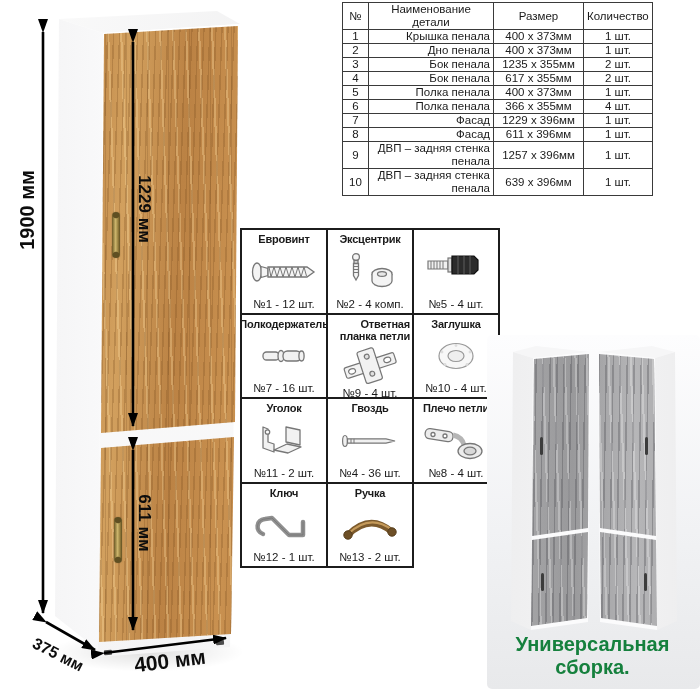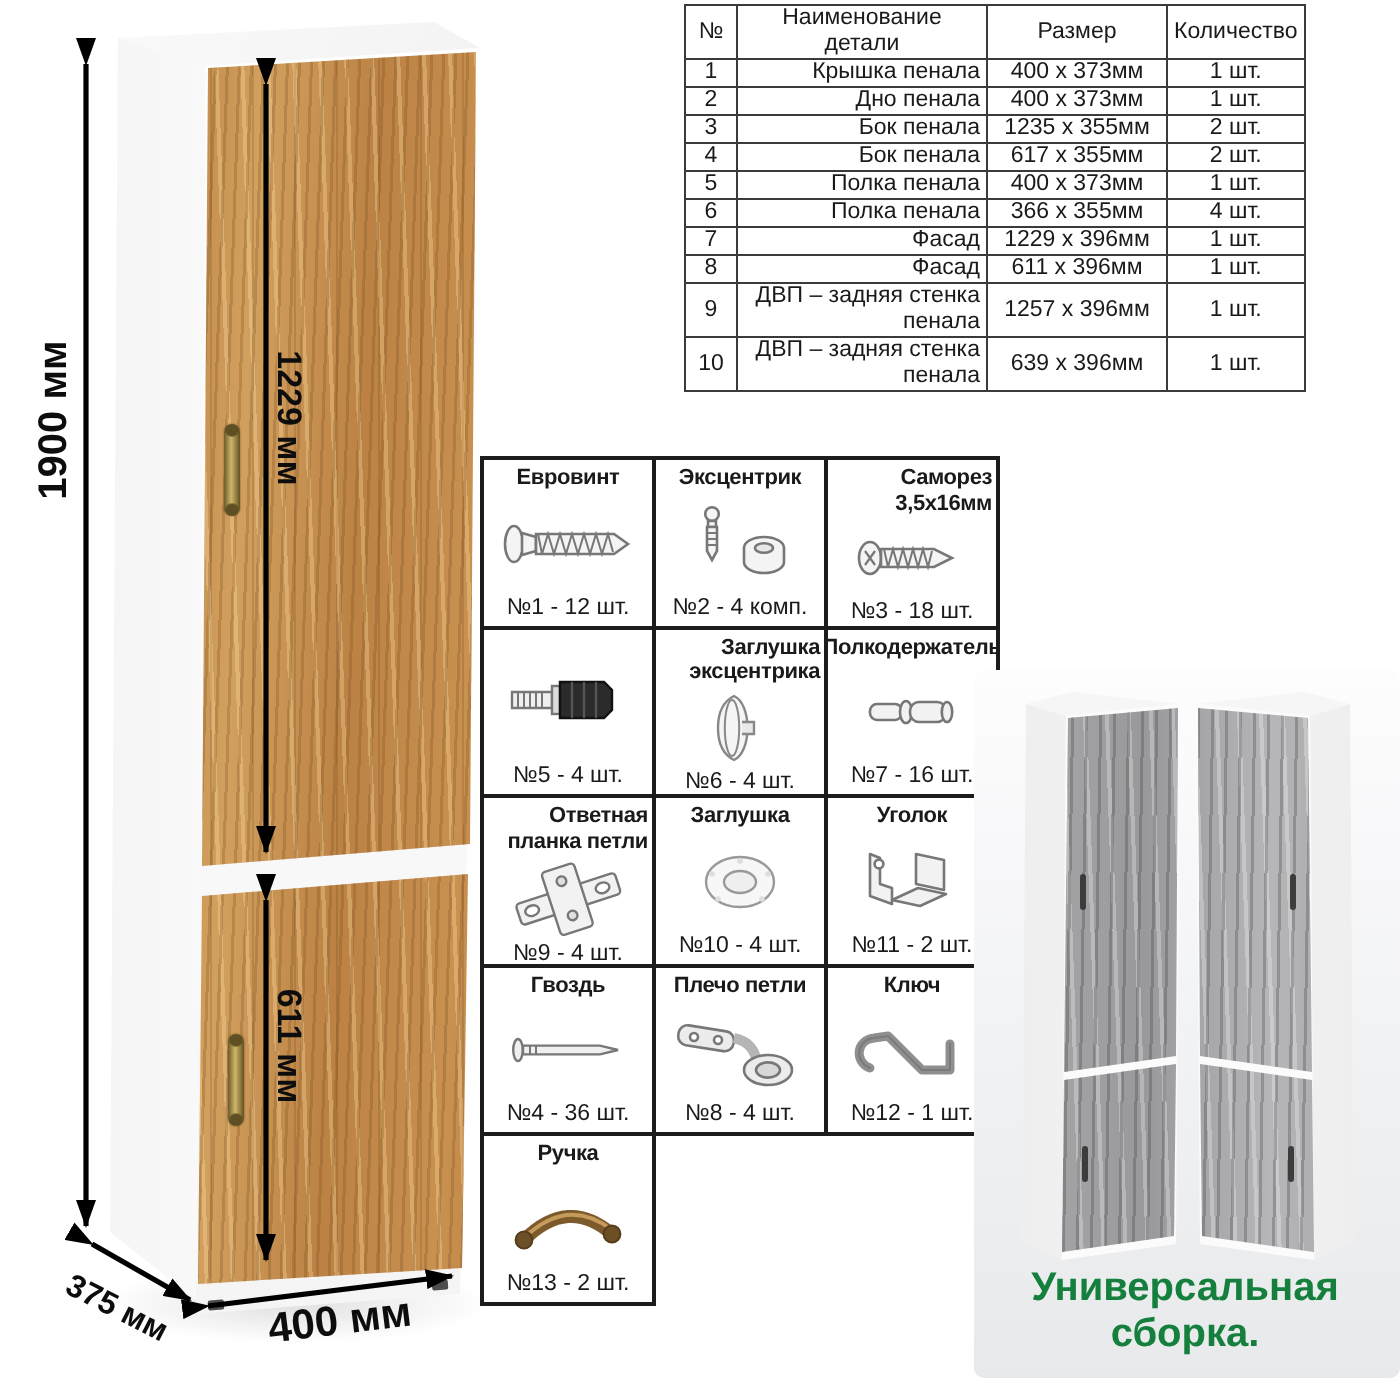--- a/index.html
+++ b/index.html
@@ -227,59 +227,32 @@
       <path d="M17.5 15.5 h5 M17.5 18.5 h5 M17.5 21.5 h5" stroke-width="1"></path>
       <ellipse cx="46" cy="23" rx="10" ry="5.5"></ellipse>
       <path d="M36 23 v7 a10 5.5 0 0 0 20 0 v-7"></path>
       <ellipse cx="46" cy="23" rx="4.5" ry="2.4" fill="#e7e7e7"></ellipse>
     </g>
           </svg>
         </div>
       <div class="hw-count">№2 - 4 комп.</div>
     </div>
       <div class="hw-cell">
-      <div class="hw-name">Саморез 3,5х16мм</div>
-      <div class="hw-iconslot">
-          <svg width="68" height="42" viewBox="0 0 68 42">
-    <g stroke="#777" stroke-width="1.3" fill="#f4f4f4">
-      <ellipse cx="13" cy="21" rx="5.5" ry="8"></ellipse>
-      <path d="M10.5 17.5 l5 7 M10.5 24.5 l5-7" stroke-width="1.1" fill="none"></path>
-      <path d="M18.5 16.5 H45 L54 21 L45 25.5 H18.5 Z"></path>
-      <path d="M20 16.5 l2 9 2.5-9 2.5 9 2.5-9 2.5 9 2.5-9 2.5 9 2.5-9 2.5 9 2-8" fill="none" stroke-width="1"></path>
-    </g>
-          </svg>
-        </div>
-      <div class="hw-count">№3 - 18 шт.</div>
-    </div>
-      <div class="hw-cell">
       <div class="hw-iconslot">
           <svg width="68" height="42" viewBox="0 0 68 42">
     <g stroke="#777" stroke-width="1.2" fill="#f0f0f0">
       <path d="M6 17 h20 v8 H6 z"></path>
       <path d="M9 17 v8 M12 17 v8 M15 17 v8 M18 17 v8 M21 17 v8" stroke-width="1"></path>
       <rect x="26" y="14" width="4" height="14" fill="#dcdcdc"></rect>
       <path d="M30 12 h22 l4 4 v10 l-4 4 H30 z" fill="#2b2b2b" stroke="#111"></path>
       <path d="M36 12 v18 M42 12 v18 M48 12 v18" stroke="#555" stroke-width="1.2"></path>
     </g>
           </svg>
         </div>
       <div class="hw-count">№5 - 4 шт.</div>
-    </div>
-      <div class="hw-cell">
-      <div class="hw-name">Заглушка эксцентрика</div>
-      <div class="hw-iconslot">
-          <svg width="68" height="42" viewBox="0 0 68 42">
-    <g stroke="#888" stroke-width="1.2" fill="#f5f5f5">
-      <path d="M31 5 c9 4 9 28 0 32 c-6 -3 -8 -9 -8 -16 c0 -7 2 -13 8 -16 z"></path>
-      <ellipse cx="30" cy="21" rx="3.6" ry="14" fill="none" stroke-width="1"></ellipse>
-      <path d="M35 18 h6 v6 h-6" fill="#e9e9e9"></path>
-    </g>
-          </svg>
-        </div>
-      <div class="hw-count">№6 - 4 шт.</div>
     </div>
       <div class="hw-cell">
       <div class="hw-name">Полкодержатель</div>
       <div class="hw-iconslot">
           <svg width="68" height="42" viewBox="0 0 68 42">
     <g stroke="#777" stroke-width="1.3" fill="#f2f2f2">
       <rect x="13" y="17" width="16" height="8" rx="3.5"></rect>
       <ellipse cx="31" cy="21" rx="3" ry="5.5"></ellipse>
       <rect x="33" y="16" width="18" height="10" rx="4.5"></rect>
       <ellipse cx="51.5" cy="21" rx="2.6" ry="5"></ellipse>

